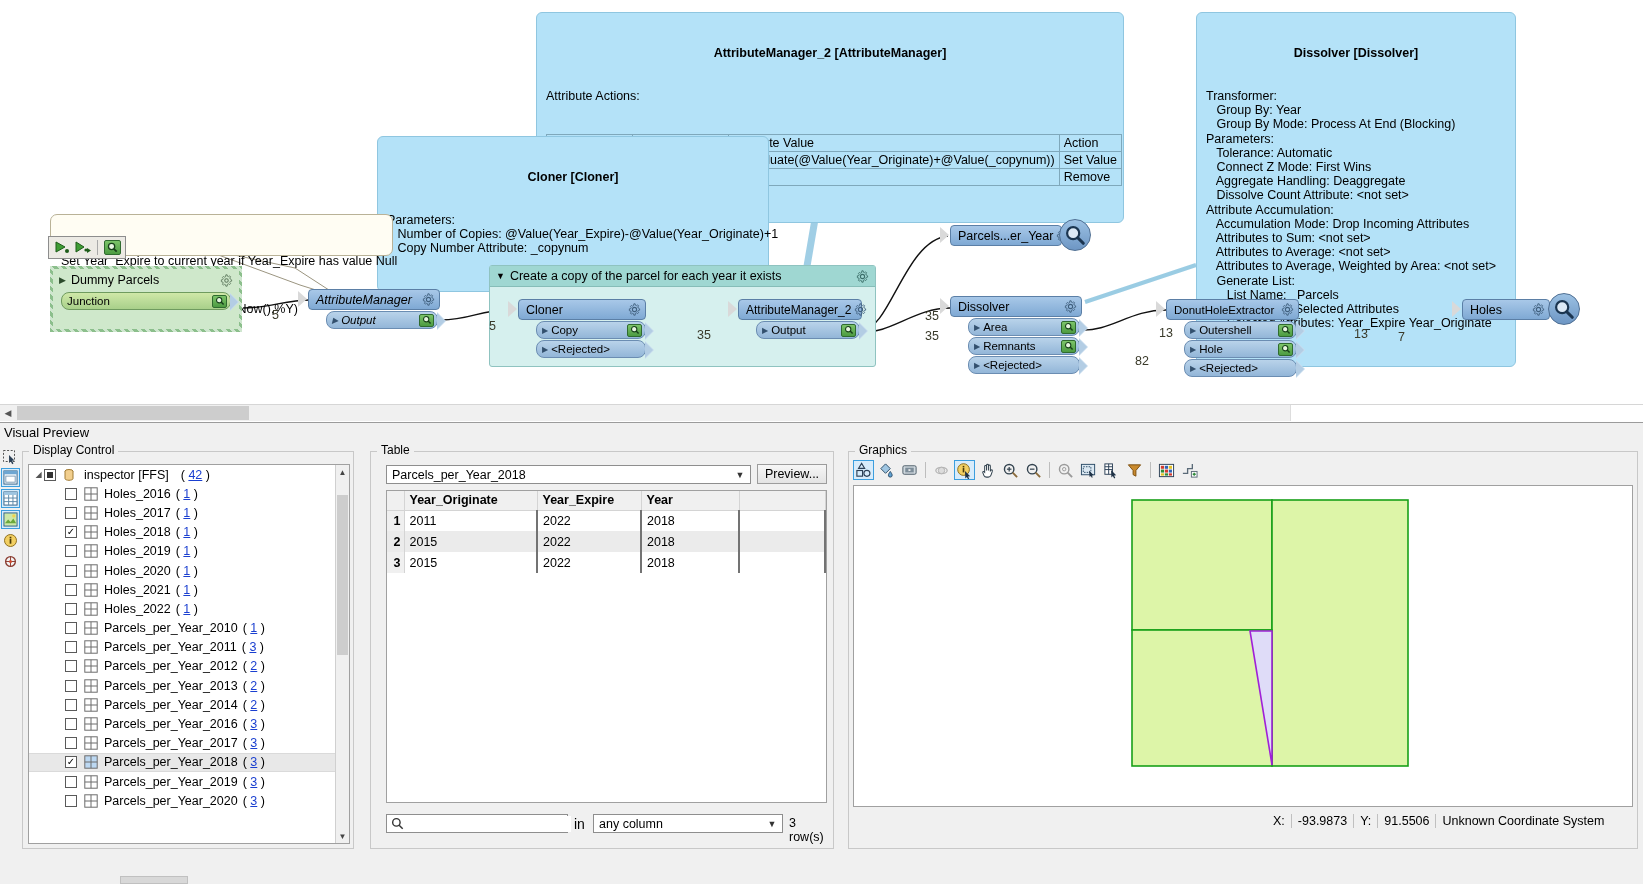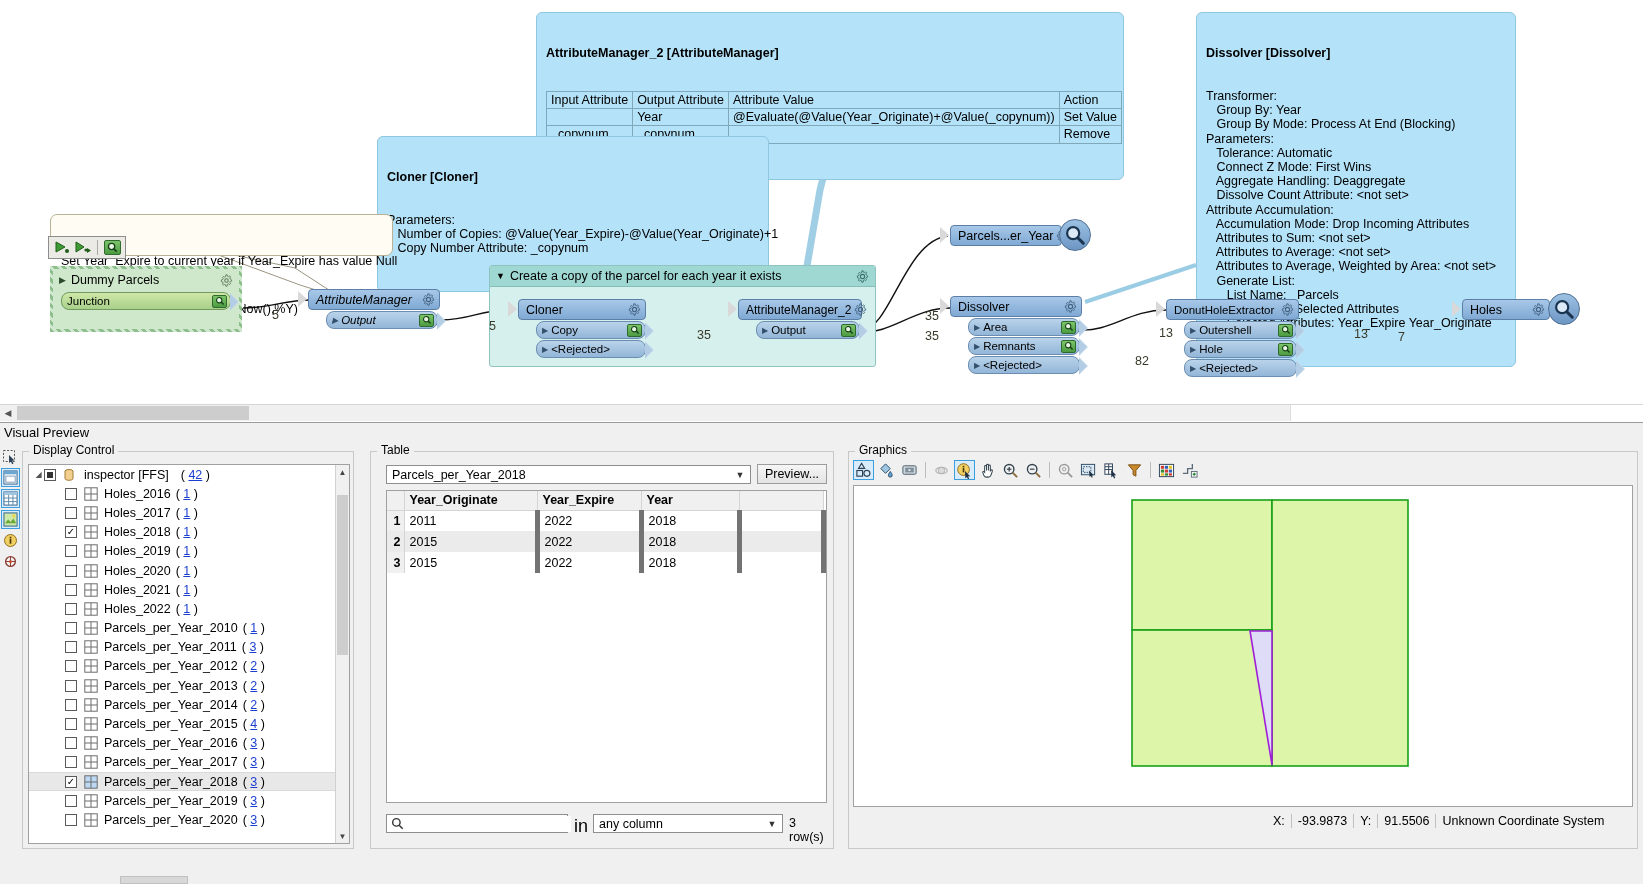--- a/index.html
+++ b/index.html
@@ -12,21 +12,21 @@
   }
 
   
   #canvas { position:absolute; left:0; top:0; width:1643px; height:424px; background:#fff; overflow:hidden; }
 
   .tooltip {
     position:absolute; background:#b4e2f8; border:1px solid #8fc6e0;
     border-radius:6px; padding:5px 9px 7px 9px; font-size:12.5px;
     line-height:14.2px; color:#000; white-space:pre;
   }
-  .tooltip .tt-title { font-weight:bold; }
+  .tooltip .tt-title { font-weight:bold;text-align:center; }
   .tooltip table { border-collapse:collapse; margin-top:2px; font-size:12.5px; }
   .tooltip td, .tooltip th {
     border:1px solid #7fa8bb; padding:1px 4px; text-align:left;
     font-weight:normal; background:transparent; white-space:nowrap;
   }
 
   .annot {
     position:absolute; background:#fffdf3; border:1px solid #b9b297;
     border-radius:7px; padding:6px 10px; font-size:12.5px; line-height:16px;
     white-space:pre;
@@ -134,21 +134,21 @@
 
   
   .combo { position:absolute; height:19px; border:1px solid #8e8e8e; background:#fff; display:flex; align-items:center; padding:0 2px 0 5px; font-size:12.5px; }
   .combo .cv { flex:1; }
   .combo .carrow { width:16px; text-align:center; font-size:9px; color:#333; }
   .btn { position:absolute; height:20px; border:1px solid #9c9c9c; background:linear-gradient(#f6f6f6,#e3e3e3); display:flex;align-items:center;justify-content:center; font-size:12.5px; }
   .dtable { position:absolute; background:#fff; border:1px solid #a0a0a0; overflow:hidden; }
   .dtable table { border-collapse:collapse; width:100%; font-size:12.5px; }
   .dtable th { background:#f0f0f0; border:1px solid #d4d4d4; border-top:none; border-left:none;
                text-align:left; font-weight:bold; padding:2px 5px; height:19px;}
-  .dtable td { border-right:5px solid #737373; padding:2px 5px; height:21px; }
+  .dtable td { border-right:2px solid #737373; padding:2px 5px; height:21px; }
   .dtable tr.alt td { background:#ebebeb; }
   .dtable td.rn { background:#f0f0f0; font-weight:bold; text-align:right; width:17px; padding:2px 3px; border-right:1px solid #d4d4d4;}
 
   .searchbox { position:absolute; height:19px; border:1px solid #8e8e8e; background:#fff; display:flex; align-items:center; padding-left:4px; }
   .rowcount { position:absolute; font-size:12.5px; }
 
   
   .gtoolbar { position:absolute; display:flex; align-items:center; gap:2px; }
   .gtb { width:21px;height:20px;display:flex;align-items:center;justify-content:center; }
   .gtb.sel { border:1px solid #3c9ede; background:#d8ecfb; }
@@ -178,20 +178,21 @@
     <path d="M441,320 C470,320 480,310 508,310" stroke="#111" stroke-width="1.4" fill="none"></path>
     <path d="M648,330 C690,332 700,312 738,310" stroke="#111" stroke-width="1.4" fill="none"></path>
     <path d="M862,330 C890,330 905,240 948,236" stroke="#111" stroke-width="1.4" fill="none"></path>
     <path d="M862,332 C890,334 915,308 950,308" stroke="#111" stroke-width="1.4" fill="none"></path>
     <path d="M1080,330 C1110,332 1130,310 1166,310" stroke="#111" stroke-width="1.4" fill="none"></path>
     <path d="M1283,330 C1320,332 1350,312 1460,310" stroke="#111" stroke-width="1.4" fill="none"></path>
   </svg>
 
   <div class="tooltip" style="left:536px; top:12px; width:588px;">
     <div class="tt-title">AttributeManager_2 [AttributeManager]</div>
+    <div>Attribute Actions:</div>
     <table>
       <tbody><tr>
         <th>Input Attribute</th>
         <th>Output Attribute</th>
         <th style="width:315px">Attribute Value</th>
         <th>Action</th>
       </tr>
       <tr>
         <td></td>
         <td>Year</td>
@@ -718,32 +719,20 @@
               <span class="tri"></span>
               <span style="width:21px;flex:none;"></span>
               <span class="cbx"></span>
               <span class="ft-ico"><svg width="14" height="14" viewBox="0 0 14 14">
                   <rect x="0.8" y="0.8" width="12.4" height="12.4" fill="#ffffff" stroke="#6d6d6d"></rect>
                   <line x1="7" y1="0.8" x2="7" y2="13.2" stroke="#6d6d6d"></line>
                   <line x1="0.8" y1="7" x2="13.2" y2="7" stroke="#6d6d6d"></line>
                 </svg></span>
               <span>Parcels_per_Year_2014</span>
               <span style="margin-left:5px">(&nbsp;<span class="cnt-link">2</span>&nbsp;)</span>
-            </div>
-            <div class="trow">
-              <span class="tri"></span>
-              <span style="width:21px;flex:none;"></span>
-              <span class="cbx"></span>
-              <span class="ft-ico"><svg width="14" height="14" viewBox="0 0 14 14">
-                  <rect x="0.8" y="0.8" width="12.4" height="12.4" fill="#ffffff" stroke="#6d6d6d"></rect>
-                  <line x1="7" y1="0.8" x2="7" y2="13.2" stroke="#6d6d6d"></line>
-                  <line x1="0.8" y1="7" x2="13.2" y2="7" stroke="#6d6d6d"></line>
-                </svg></span>
-              <span>Parcels_per_Year_2015</span>
-              <span style="margin-left:5px">(&nbsp;<span class="cnt-link">4</span>&nbsp;)</span>
             </div>
             <div class="trow">
               <span class="tri"></span>
               <span style="width:21px;flex:none;"></span>
               <span class="cbx"></span>
               <span class="ft-ico"><svg width="14" height="14" viewBox="0 0 14 14">
                   <rect x="0.8" y="0.8" width="12.4" height="12.4" fill="#ffffff" stroke="#6d6d6d"></rect>
                   <line x1="7" y1="0.8" x2="7" y2="13.2" stroke="#6d6d6d"></line>
                   <line x1="0.8" y1="7" x2="13.2" y2="7" stroke="#6d6d6d"></line>
                 </svg></span>
@@ -855,21 +844,21 @@
     </div>
     <div class="searchbox" style="left:15px; top:362px; width:182px;">
       <span style="display:flex;align-items:center;">
         <svg width="13" height="13" viewBox="0 0 14 14">
             <circle cx="5.8" cy="5.8" r="4" fill="none" stroke="#333" stroke-width="1.5"></circle>
             <line x1="8.8" y1="8.8" x2="12.6" y2="12.6" stroke="#333" stroke-width="1.6"></line>
           </svg>
       </span>
       <input style="border: none; outline: none; flex: 1 1 0%; font-size: 12.5px; font-family: &quot;Liberation Sans&quot;, sans-serif; padding-left: 4px;" value="">
     </div>
-    <div style="position:absolute; left:203px; top:364px; font-size:18px;">in</div>
+    <div style="position:absolute; left:203px; top:364px; font-size:14px;">in</div>
     <div class="combo" style="left:222px; top:362px; width:190px;">
       <span class="cv">any column</span>
       <span class="carrow">▼</span>
     </div>
     <div class="rowcount" style="left:418px; top:364px;">3 row(s)</div>
   </div>
 
   <div class="panel" style="left:848px; top:28px; width:790px; height:398px;">
     <span class="panel-legend">Graphics</span>
     <div class="gtoolbar" style="left:4px; top:8px;">

